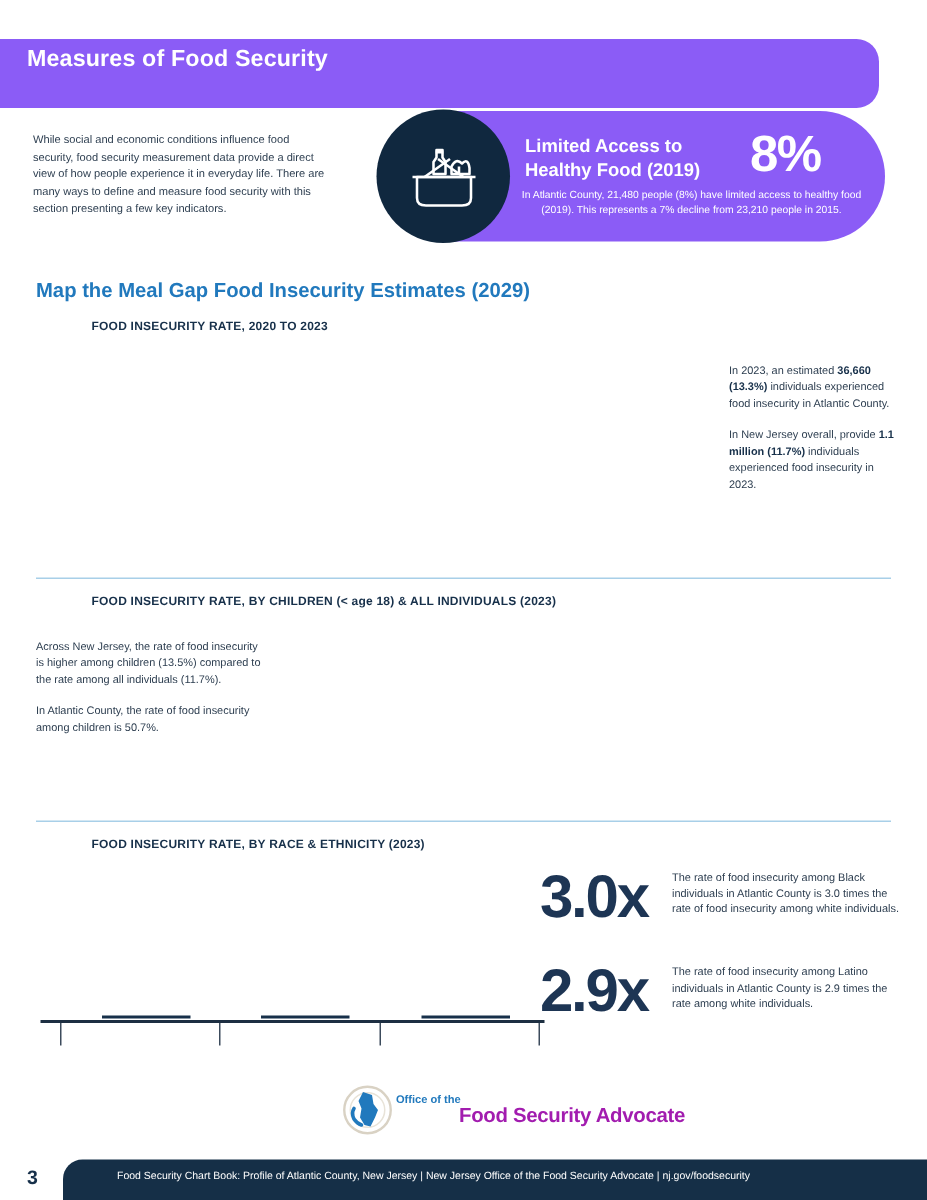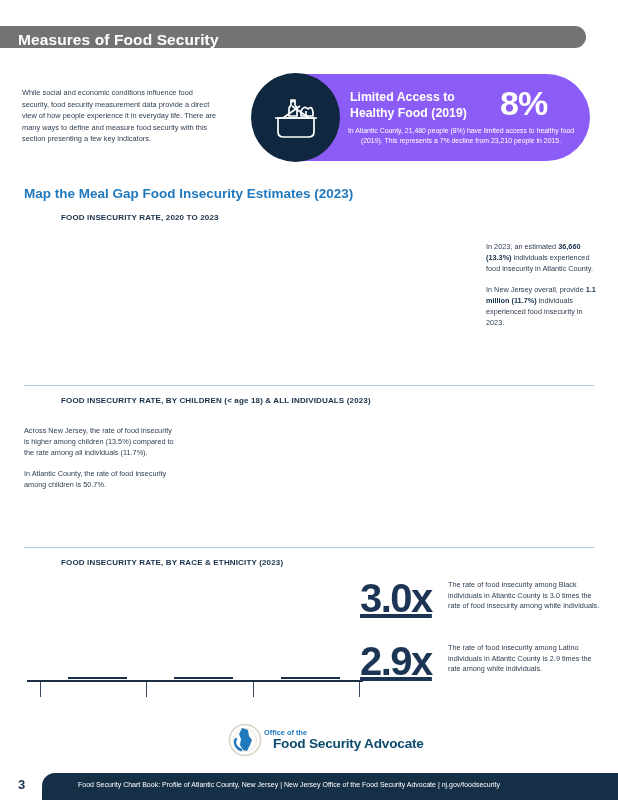--- a/index.html
+++ b/index.html
@@ -18,22 +18,22 @@
     height: 800px;
     background: #ffffff;
   }
 
   
   .header-band {
     position: absolute;
     left: 0;
     top: 26px;
     width: 586px;
-    height: 22px;
-    background: #737373;
+    height: 46px;
+    background: #8b5cf6;
     border-top-right-radius: 15px;
     border-bottom-right-radius: 15px;
   }
   .header-title {
     position: absolute;
     left: 18px;
     top: 5px;
     font-size: 15.5px;
     font-weight: bold;
     color: #ffffff;
@@ -200,21 +200,20 @@
   .stat-value {
     position: absolute;
     left: 0;
     top: 0;
     font-size: 40px;
     font-weight: bold;
     line-height: 44px;
     color: #1d3554;
     letter-spacing: -1.5px;
     white-space: nowrap;
-    text-decoration: underline;
   }
   .stat-desc {
     position: absolute;
     left: 88px;
     top: 4px;
     width: 152px;
     font-size: 7.3px;
     line-height: 10.6px;
     color: #2d3e50;
   }
@@ -238,27 +237,28 @@
     position: absolute;
     left: 36px;
     top: 6px;
     font-size: 7.4px;
     font-weight: bold;
     color: #2179bd;
     white-space: nowrap;
   }
   .logo-line2 {
     position: absolute;
-    left: 45px;
+    left: 32px;
     top: 14px;
     font-size: 13.6px;
     font-weight: bold;
-    color: #0c4a6e;
+    color: #a21caf;
     white-space: nowrap;
     letter-spacing: -0.2px;
+    padding-left: 46px;
   }
 
   
   .footer-band {
     position: absolute;
     left: 42px;
     top: 773px;
     width: 576px;
     height: 27px;
     background: #152f47;
@@ -310,21 +310,21 @@
         <path d="M31 19 Q34 13 38 17 Q42 13 43 20 L43 24 L31 24 Z" stroke-linejoin="round"></path>
 
         <path d="M36 19 L36 24"></path>
       </svg>
     </div>
     <div class="callout-heading">Limited Access to Healthy Food (2019)</div>
     <div class="callout-bignum">8%</div>
     <div class="callout-desc">In Atlantic County, 21,480 people (8%) have limited access to healthy food (2019). This represents a 7% decline from 23,210 people in 2015.</div>
   </div>
 
-  <div class="section-title">Map the Meal Gap Food Insecurity Estimates (2023)</div>
+  <div class="section-title">Map the Meal Gap Food Insecurity Estimates (2029)</div>
 
   <div class="sub-heading" id="sub-heading-1">FOOD INSECURITY RATE, 2020 TO 2023</div>
 
   <div class="plot-area" id="plot-1"></div>
 
   <div class="note-block" id="note-1">
     <p><span>In 2023, an estimated </span><b>36,660 (13.3%)</b><span> individuals experienced food insecurity in Atlantic County.</span></p>
     <p><span>In New Jersey overall, provide </span><b>1.1 million (11.7%)</b><span> individuals experienced food insecurity in 2023.</span></p>
   </div>
 

